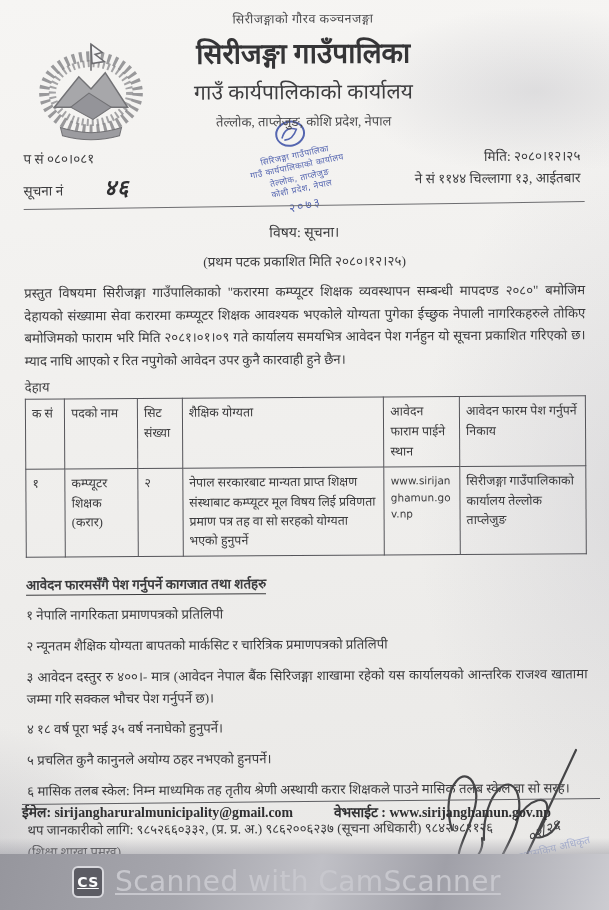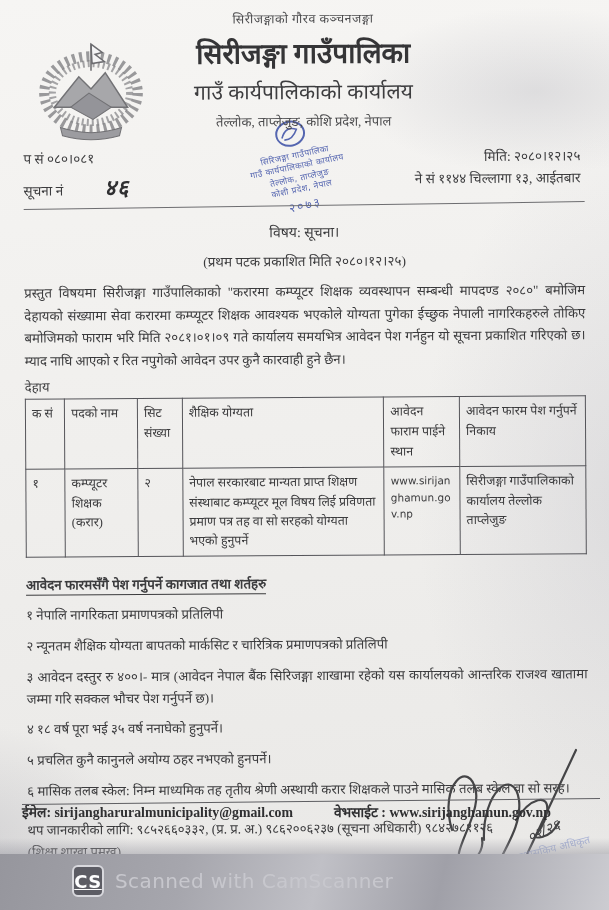--- a/index.html
+++ b/index.html
@@ -80,23 +80,23 @@
   }
   .scan-strip::before{
     content:"";position:absolute;left:0;top:-16px;width:100%;height:16px;
     background:linear-gradient(to bottom,rgba(160,160,168,0),rgba(160,160,168,.55));
   }
   .wm{position:absolute;left:72px;top:11px;display:flex;align-items:center;gap:11px;
     font-family:"DejaVu Sans",sans-serif;}
   .cs-badge{
     width:28px;height:28px;border-radius:6px;background:#5c5c64;color:#fdfdfe;
     border:2px solid #d8d8dd;display:flex;align-items:center;justify-content:center;
-    font-size:18px;font-weight:bold;letter-spacing:.5px;text-decoration:underline;
-  }
-  .wm-text{font-size:20px;color:#c7c7cd;letter-spacing:.4px;}
+    font-size:14px;font-weight:bold;letter-spacing:.5px;text-decoration:underline;
+  }
+  .wm-text{font-size:28px;color:#c7c7cd;letter-spacing:.4px;text-decoration:underline;}
 </style>
 </head>
 <body>
 
 <div class="page">
 
   <svg class="emblem" viewBox="0 0 120 120">
     <g fill="none" stroke="#6e6e72">
       <ellipse cx="60" cy="62" rx="46" ry="36" stroke-width="10" stroke-dasharray="3 4" opacity=".8"></ellipse>
       <ellipse cx="60" cy="62" rx="38" ry="29" stroke-width="7" stroke-dasharray="2 3" opacity=".7"></ellipse>

